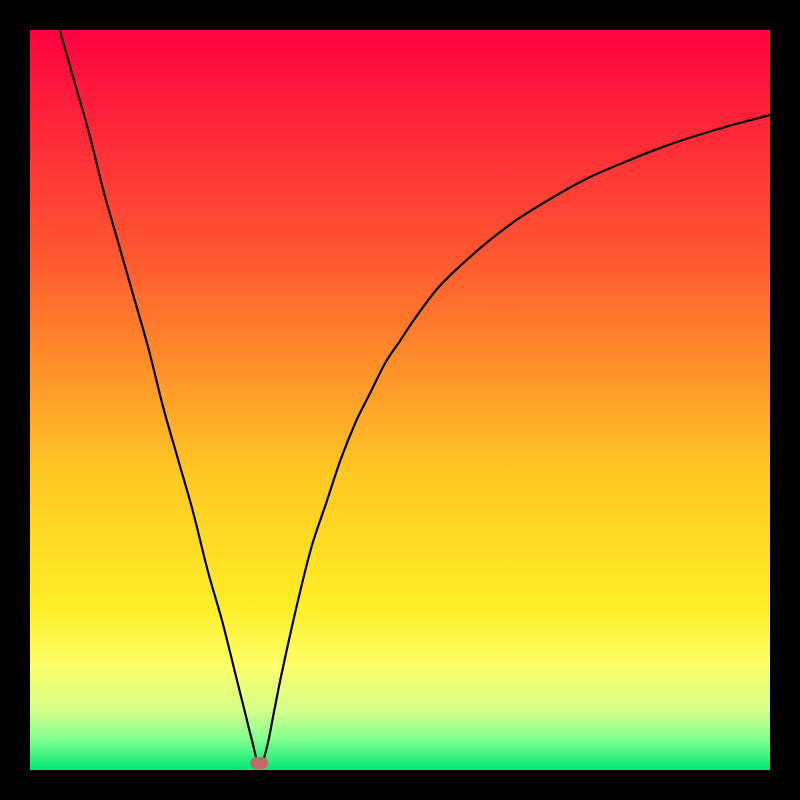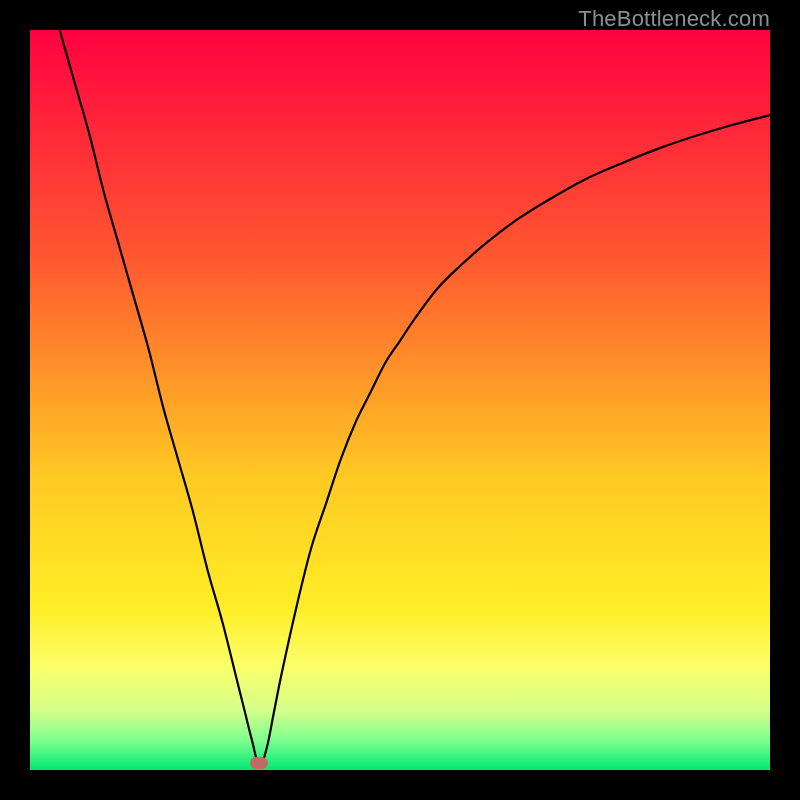--- a/index.html
+++ b/index.html
@@ -48,21 +48,20 @@
     height: 12px;
     border-radius: 6px;
     transform: translate(-50%, -50%);
   }
 </style>
 </head>
 <body>
 
 <div class="frame">
 
-  <div class="watermark">TheBottleneck.com</div>
 
   <div class="plot-area">
     <svg class="gradient" viewBox="0 0 740 740" preserveAspectRatio="none">
       <defs>
         <linearGradient id="bg" x1="0" y1="0" x2="0" y2="1">
             <stop offset="0%" stop-color="#ff0240"></stop>
             <stop offset="30%" stop-color="#ff5530"></stop>
             <stop offset="60%" stop-color="#ffc823"></stop>
             <stop offset="78%" stop-color="#ffee26"></stop>
             <stop offset="86%" stop-color="#fbff6a"></stop>

